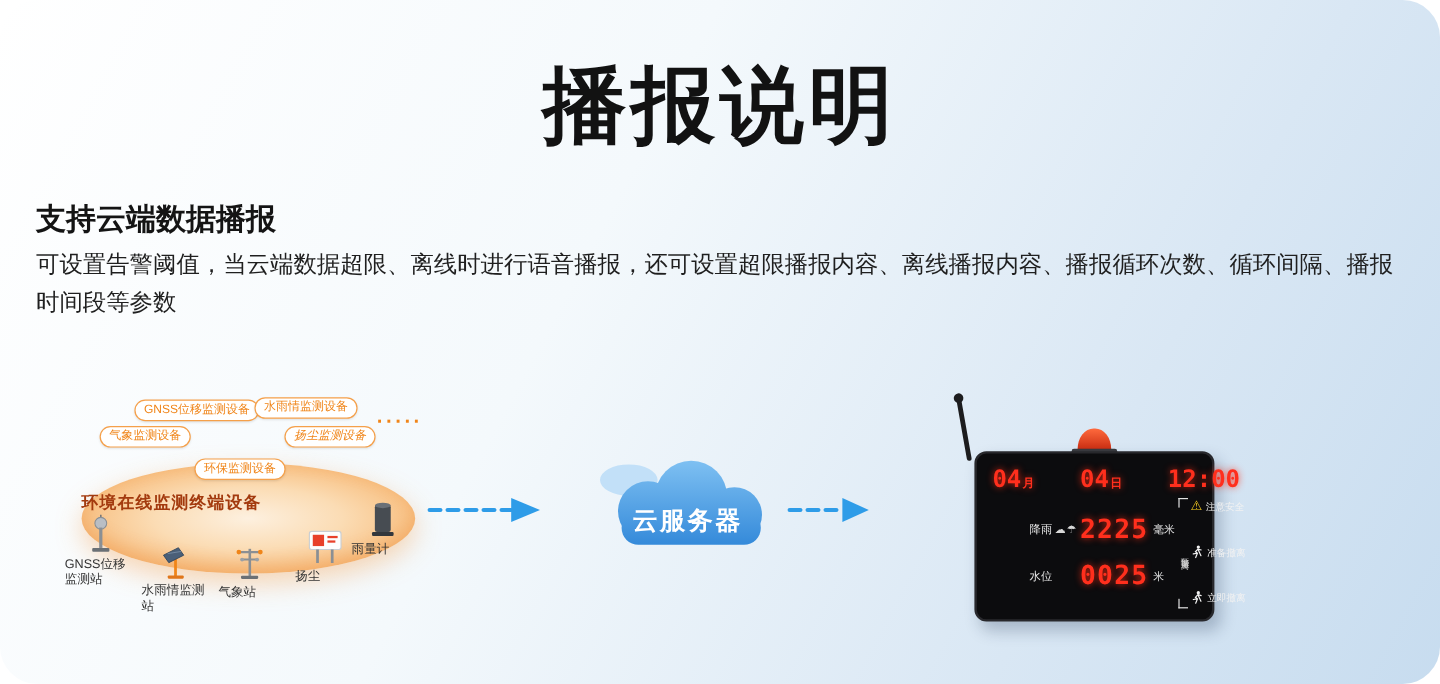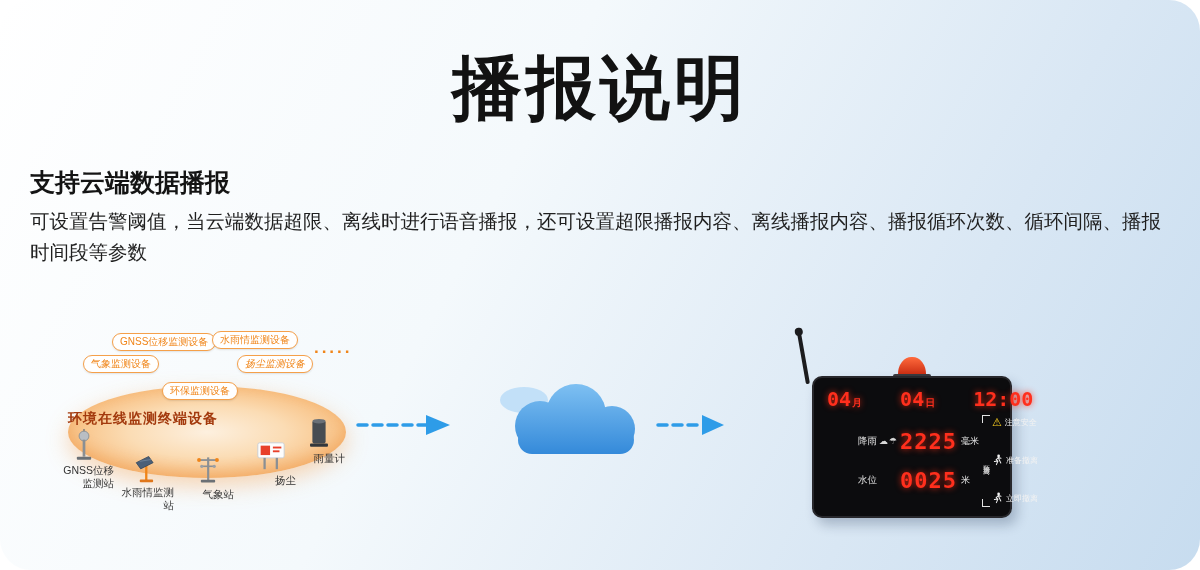--- a/index.html
+++ b/index.html
@@ -43,21 +43,21 @@
     border-radius: 9px; white-space: nowrap; box-shadow: 0 1px 2px rgba(0,0,0,.1);
   }
   .tag-0 { left: 112px; top: 333px; }
   .tag-1 { left: 212px; top: 331px; }
   .tag-2 { left: 83px;  top: 355px; }
   .tag-3 { left: 162px; top: 354px; margin-top: 28px; }
   .tag-4 { left: 237px; top: 355px; font-style: italic; }
   .tag-dots { position: absolute; left: 314px; top: 342px; color: #f08519; font-size: 17px; font-weight: bold; letter-spacing: 2px; }
 
   
-  .station { position: absolute; text-align: right; z-index: 3; }
+  .station { position: absolute; text-align: left; z-index: 3; }
   .station svg { display: block; margin: 0 auto; }
   .station-label { font-size: 10.5px; color: #333; line-height: 1.25; margin-top: 2px; }
   .station-0 { left: 54px;  top: 428px; width: 60px; }
   .station-1 { left: 118px; top: 452px; width: 56px; }
   .station-2 { left: 182px; top: 452px; width: 52px; }
   .station-3 { left: 246px; top: 440px; width: 50px; }
   .station-4 { left: 293px; top: 416px; width: 52px; }
 
   
   .arrow { position: absolute; }
@@ -224,20 +224,21 @@
       </defs>
       <ellipse cx="36" cy="26" rx="24" ry="13" fill="#c2e0f8"></ellipse>
       <g fill="url(#cg)">
         <circle cx="52" cy="52" r="25"></circle>
         <circle cx="88" cy="40" r="30"></circle>
         <circle cx="124" cy="55" r="23"></circle>
         <rect x="30" y="52" width="116" height="28" rx="14"></rect>
       </g>
     </svg>
   </div>
+  <div class="cloud-label">云服务器</div>
 
   <svg class="arrow arrow-2" width="70" height="26" viewBox="0 0 70 26">
     <line x1="2" y1="13" x2="46" y2="13" stroke="#2e9ce8" stroke-width="3.5" stroke-dasharray="9 6" stroke-linecap="round"></line>
     <polygon points="46,3 68,13 46,23" fill="#2e9ce8"></polygon>
   </svg>
 
   <div class="antenna"></div>
   <div class="beacon"></div>
   <div class="beacon-base"></div>
 

